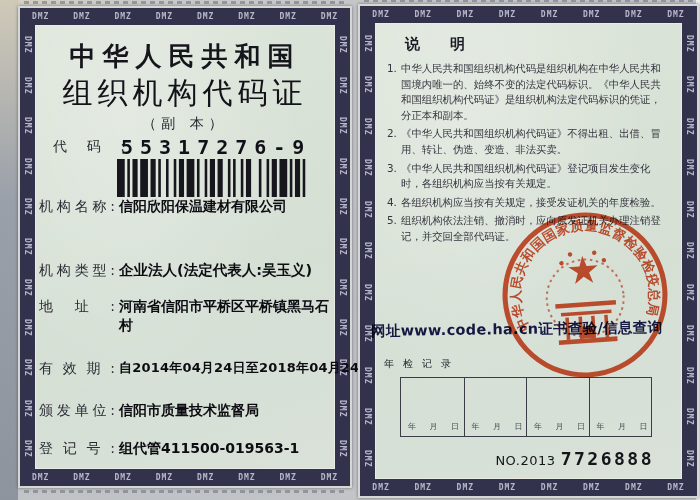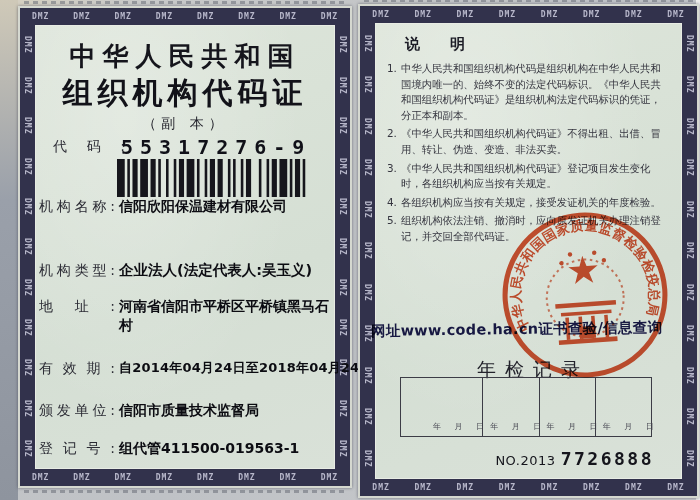--- a/index.html
+++ b/index.html
@@ -49,21 +49,21 @@
     background:
       radial-gradient(ellipse at 30% 20%, rgba(255,255,255,.25), transparent 60%),
       linear-gradient(160deg,#dde5da, #d5dfd4 60%, #d9e1d8);
     box-shadow:inset 0 0 0 1px #e8ece4;
   }
 
   
   .lp-title1{position:absolute;top:14px;left:0;right:0;text-align:center;
     font-size:26px;font-weight:bold;letter-spacing:7px;color:#15151c;}
   .lp-title2{position:absolute;top:48px;left:0;right:0;text-align:center;
-    font-size:30px;font-weight:bold;letter-spacing:5px;color:#121219;}
+    font-size:30px;font-weight:normal;letter-spacing:5px;color:#121219;}
   .lp-subtitle{position:absolute;top:90px;left:0;right:0;text-align:center;
     font-size:14px;letter-spacing:5px;color:#23232c;}
   .lp-coderow{position:absolute;top:110px;left:0;right:0;height:22px;}
   .lp-codelabel{position:absolute;left:18px;top:3px;width:72px;font-size:14px;color:#2d2d36;
     text-align:justify;text-align-last:justify;}
   .lp-codevalue{position:absolute;left:86px;top:0;font-size:20px;font-weight:bold;
     letter-spacing:7px;color:#101018;font-family:"DejaVu Sans Mono","Liberation Mono",monospace;}
   .lp-barcode{position:absolute;top:134px;left:82px;width:196px;height:38px;}
   .field{position:absolute;left:0;right:0;}
   .flabel{position:absolute;left:4px;top:1px;width:76px;font-size:14px;color:#2b2b34;
@@ -82,24 +82,24 @@
   .note{display:flex;margin-bottom:3px;font-size:10.4px;line-height:1.5;color:#35353f;}
   .note .n-num{width:14px;flex:0 0 14px;}
   .note .n-text{flex:1;}
   .rp-country-row{position:absolute;top:239px;left:10px;right:6px;display:flex;}
   .rp-country{width:66px;flex:0 0 66px;font-size:14.5px;font-weight:bold;color:#1a1a24;line-height:1.45;}
   .rp-country div{text-align:justify;text-align-last:justify;}
   .rp-authority{flex:1;padding-top:11px;padding-left:8px;font-size:14.5px;font-weight:bold;
     letter-spacing:.5px;color:#18181f;white-space:nowrap;}
   .rp-website{position:absolute;top:297px;left:-4px;font-size:14.5px;font-weight:bold;
     color:#1b1b4e;letter-spacing:.3px;transform:rotate(-.8deg);mix-blend-mode:multiply;white-space:nowrap;}
-  .rp-annual-title{position:absolute;top:334px;left:0;right:0;text-align:center;
-    font-size:19px;letter-spacing:9px;text-indent:9px;color:#23232c;}
+  .rp-annual-title{position:absolute;top:334px;left:0;right:0;text-align:left;
+    font-size:10px;letter-spacing:9px;text-indent:9px;color:#23232c;}
   .rp-table{position:absolute;top:354px;left:25px;width:252px;height:60px;
-    border:1px solid #3c3c46;display:grid;grid-template-columns:repeat(4,1fr);padding-left:25px;}
+    border:1px solid #3c3c46;display:grid;grid-template-columns:repeat(4,1fr);}
   .yc-cell{position:relative;border-left:1px solid #3c3c46;}
   .yc-cell:first-child{border-left:none;}
   .yc-date{position:absolute;bottom:4px;left:7px;right:7px;font-size:8px;color:#4a4a55;
     word-spacing:11px;text-align:center;white-space:nowrap;}
   .rp-serial{position:absolute;top:425px;right:28px;white-space:nowrap;color:#15151c;}
   .serial-prefix{font-size:13px;letter-spacing:.5px;}
   .serial-number{font-size:18px;font-weight:bold;letter-spacing:2.5px;
     font-family:"DejaVu Sans Mono","Liberation Mono",monospace;}
   .seal{position:absolute;left:139px;top:203px;width:172px;height:172px;
     mix-blend-mode:multiply;opacity:.88;transform:rotate(-4deg);z-index:5;}

